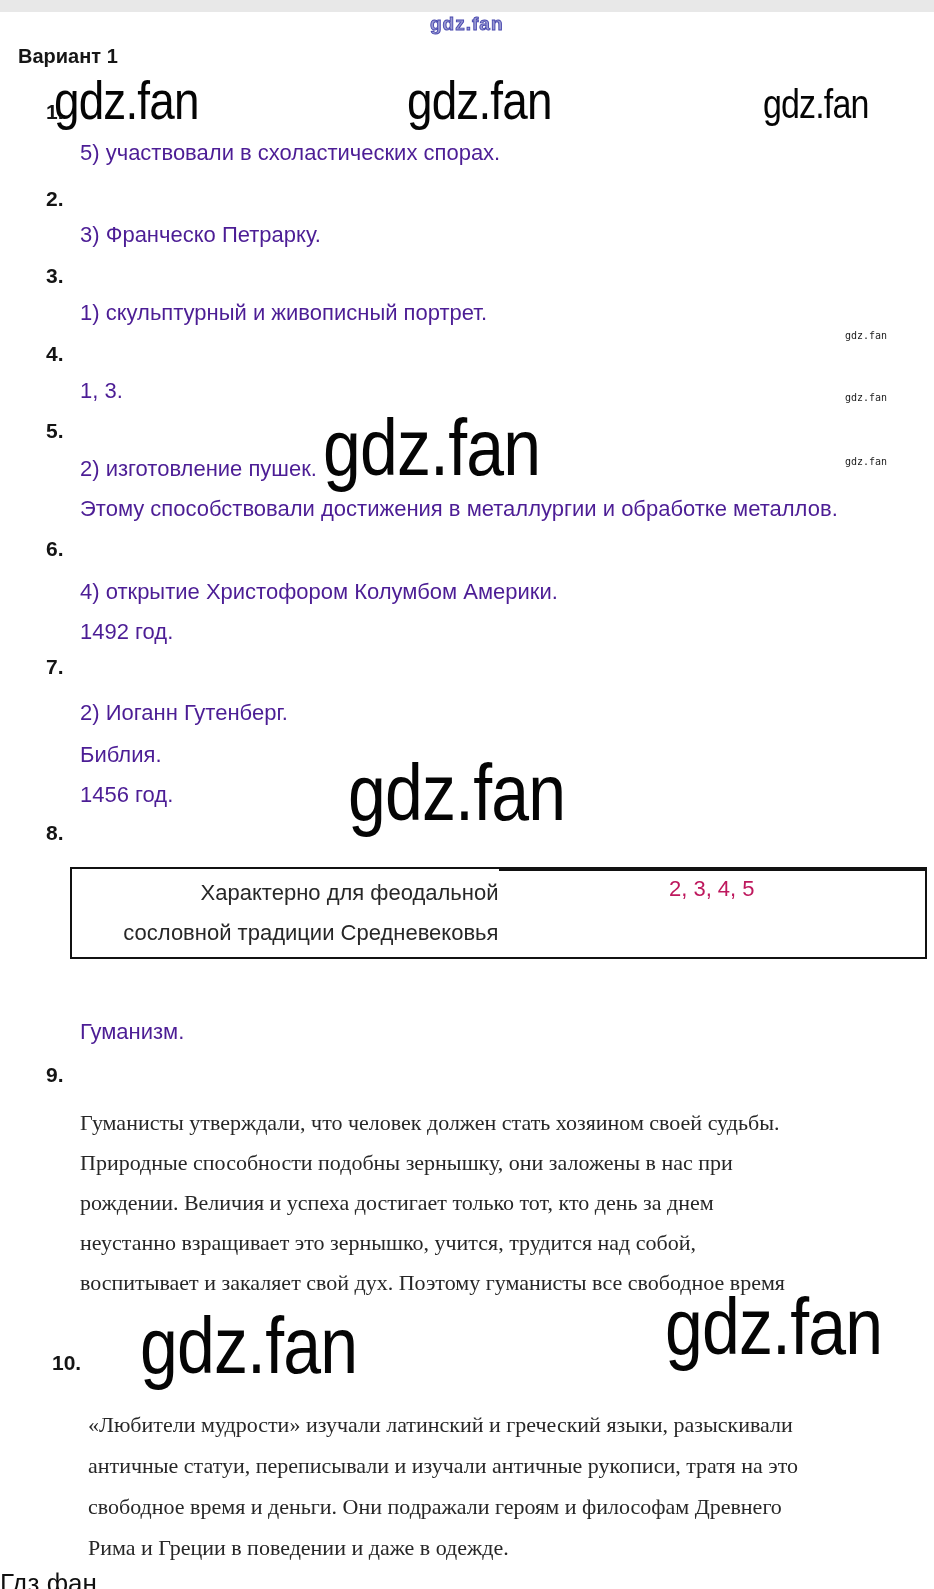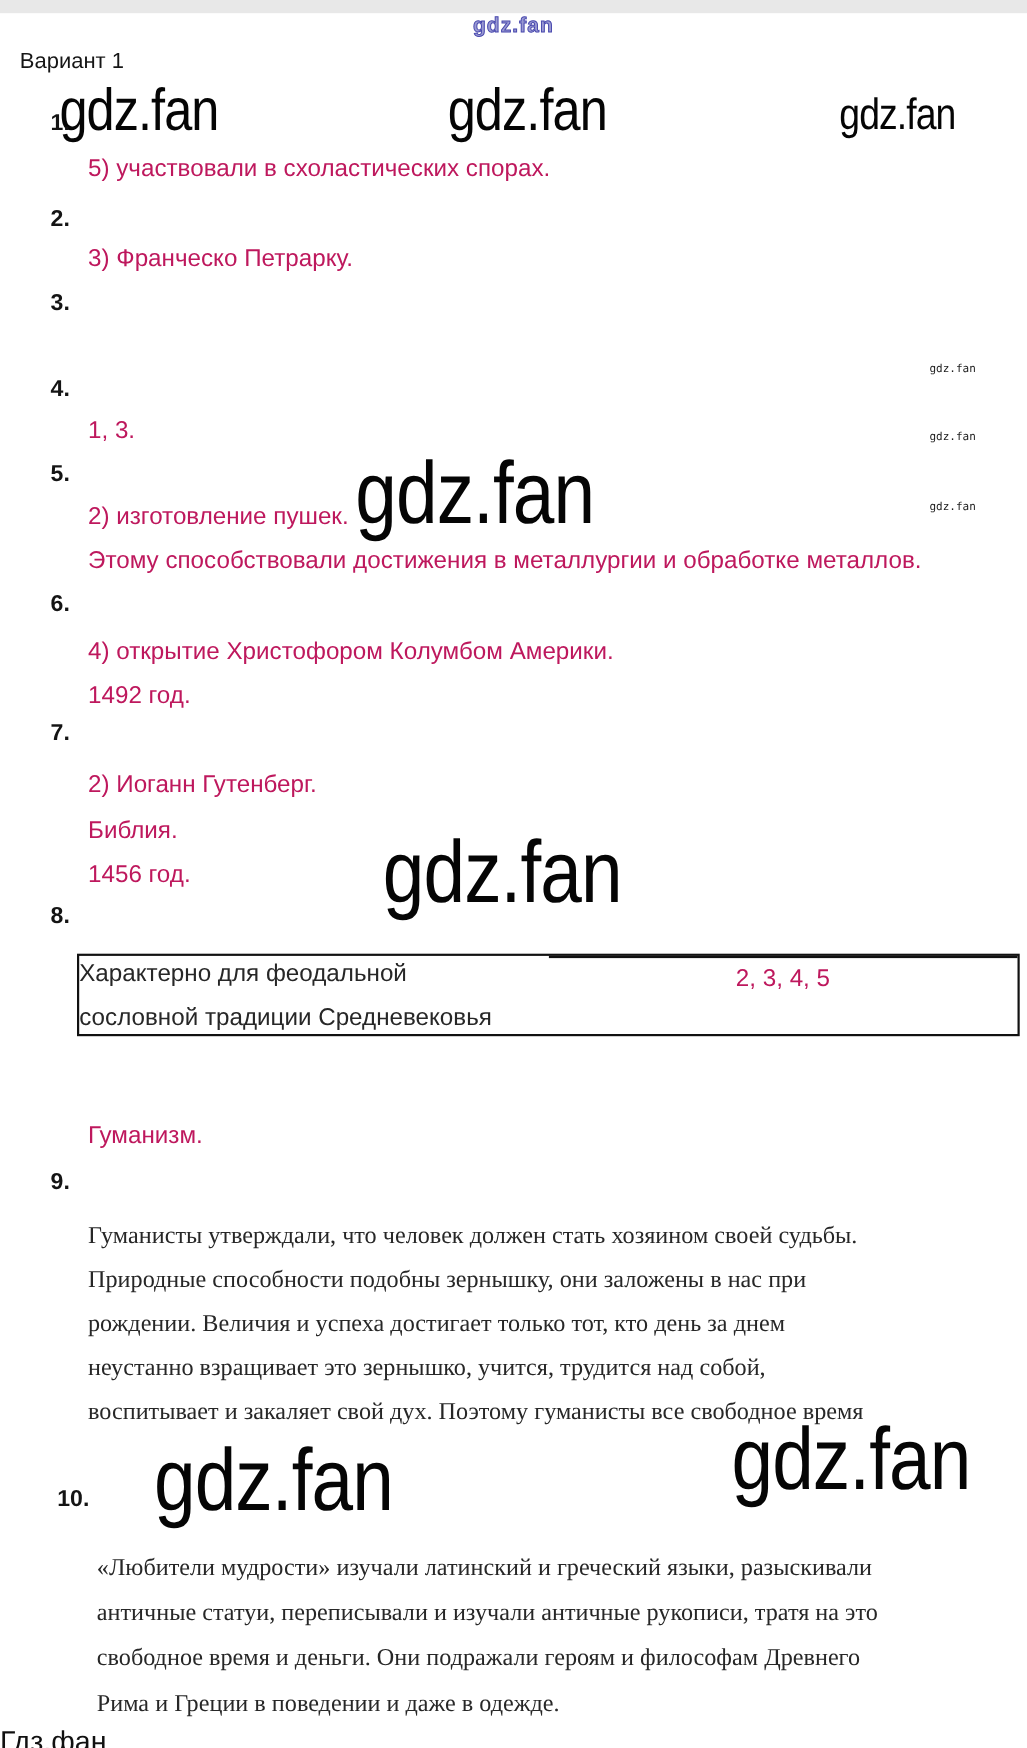--- a/index.html
+++ b/index.html
@@ -45,44 +45,44 @@
 
   
   .smallwm{
     position:absolute;left:845px;
     font-family:"DejaVu Sans Mono",monospace;
     font-size:10px;line-height:12px;
     color:#1c1c1c;white-space:nowrap;
   }
   .sw1{top:318px}.sw2{top:380px}.sw3{top:444px}
 
-  .variant{left:18px;top:33px;font-size:20px;font-weight:400;color:#161616;}
+  .variant{left:18px;top:33px;font-size:20px;font-weight:700;color:#161616;}
 
   .num{position:absolute;left:46px;font-size:21px;font-weight:700;color:#141414;line-height:24px;}
   .n1{top:88px}.n2{top:175px}.n3{top:252px}.n4{top:330px}.n5{top:407px}
   .n6{top:525px}.n7{top:643px}.n8{top:809px}.n9{top:1051px}
   .n10{left:52px;top:1339px}
 
-  .a{position:absolute;left:80px;font-size:22px;line-height:28px;color:#be185d;white-space:nowrap;}
+  .a{position:absolute;left:80px;font-size:22px;line-height:28px;color:#4c1d95;white-space:nowrap;}
   .a1{top:127px}.a2{top:209px}.a3{top:287px}.a4{top:365px}
   .a5-1{top:443px}.a5-2{top:483px}
   .a6-1{top:566px}.a6-2{top:606px}
   .a7-1{top:687px}.a7-2{top:729px}.a7-3{top:769px}
   .a8{top:1006px}
 
   
   .tbl{
     position:absolute;left:70px;top:855px;width:853px;
     display:grid;grid-template-columns:1fr 1fr;
     border:2px solid #111;
     background:#fff;
   }
   .tbl-h{
-    height:71px;
-    display:flex;flex-direction:column;justify-content:center;align-items:flex-start;
+    height:88px;
+    display:flex;flex-direction:column;justify-content:center;align-items:flex-end;
     font-size:22px;line-height:40px;color:#272727;text-align:center;
   }
   .tbl-v{
     height:36px;
     display:flex;justify-content:center;align-items:center;
     font-size:22px;color:#be185d;
     border-top:2px solid #111;
   }
   .col-r{border-left:2px solid #111;}
 
@@ -109,20 +109,21 @@
   <div class="wm wm-b">gdz.fan</div>
   <div class="wm wm-c">gdz.fan</div>
 
   <div class="num n1">1.</div>
   <div class="a a1">5) участвовали в схоластических спорах.</div>
 
   <div class="num n2">2.</div>
   <div class="a a2">3) Франческо Петрарку.</div>
 
   <div class="num n3">3.</div>
+  <div class="a a3">1) скульптурный и живописный портрет.</div>
   <div class="smallwm sw1">gdz.fan</div>
 
   <div class="num n4">4.</div>
   <div class="a a4">1, 3.</div>
   <div class="smallwm sw2">gdz.fan</div>
 
   <div class="num n5">5.</div>
   <div class="wm wm-5">gdz.fan</div>
   <div class="a a5-1">2) изготовление пушек.</div>
   <div class="smallwm sw3">gdz.fan</div>

